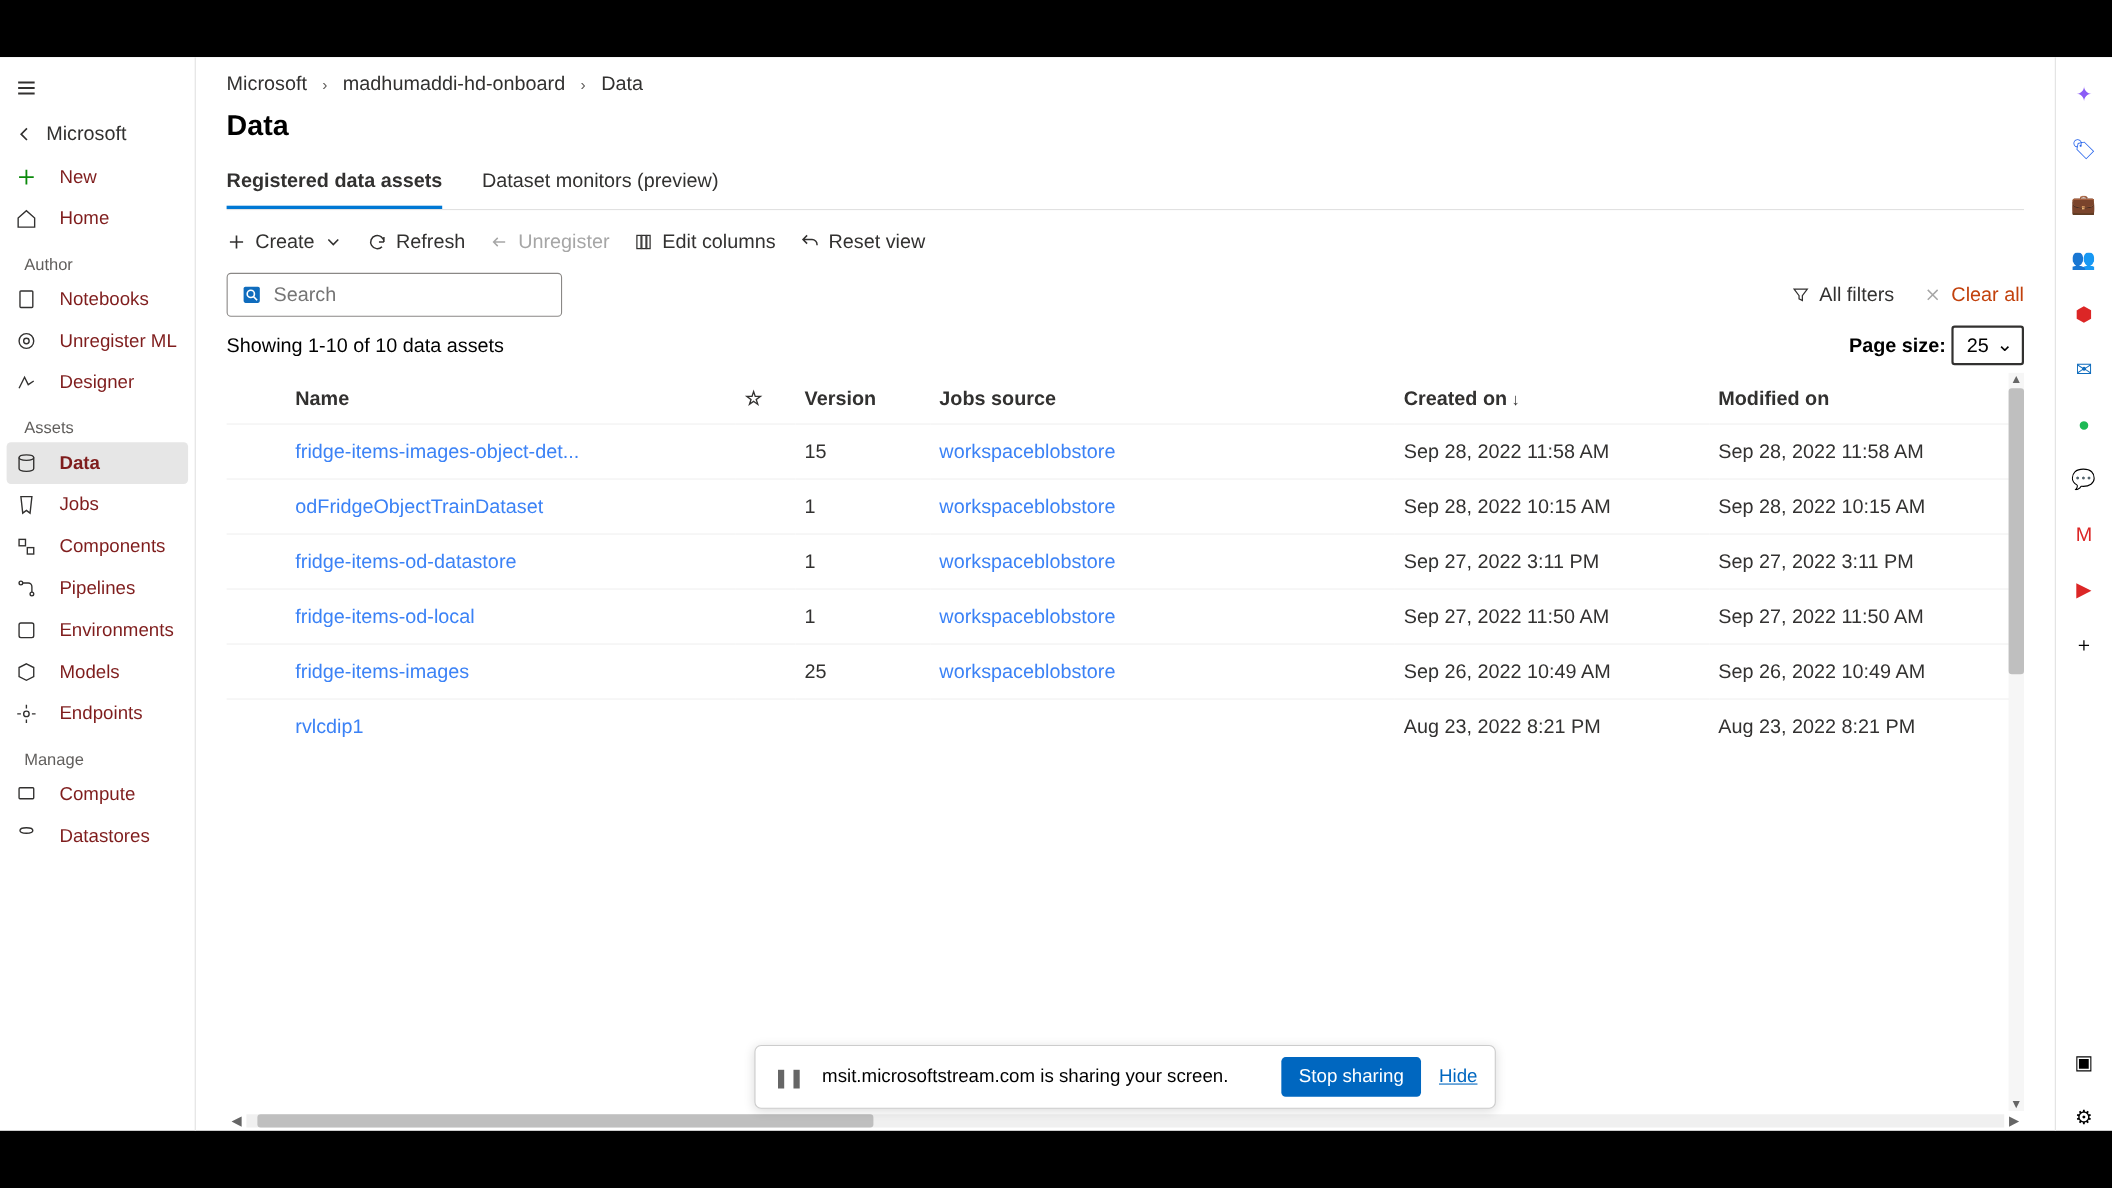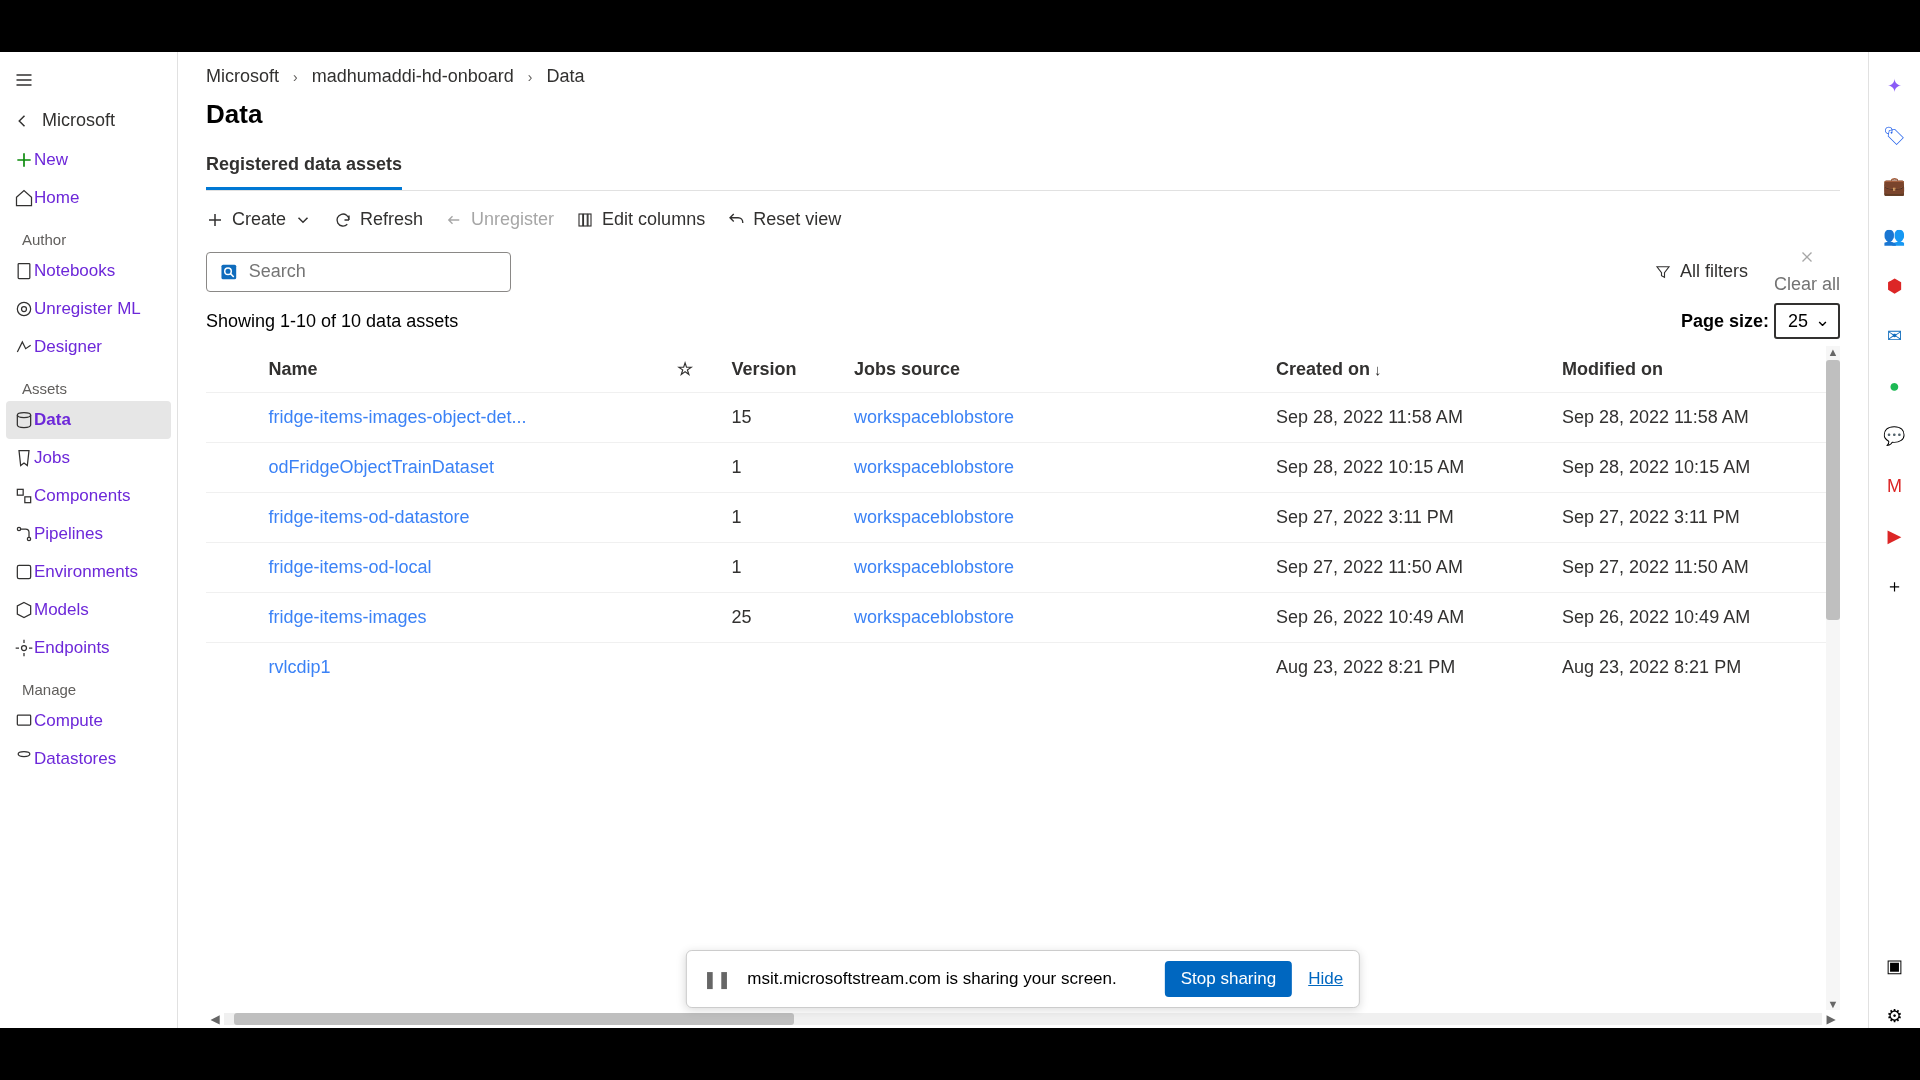--- a/index.html
+++ b/index.html
@@ -5,42 +5,42 @@
 * { box-sizing: border-box; margin: 0; padding: 0; font-family: "Segoe UI", Arial, sans-serif; }
 html, body { width: 1920px; height: 1080px; overflow: hidden; }
 .letterbox-top, .letterbox-bottom { background: #000; width: 100%; }
 .letterbox-top { height: 52px; }
 .letterbox-bottom { height: 52px; }
 .app { display: flex; height: 976px; background: #fff; }
 .sidebar { width: 178px; border-right: 1px solid #e1e1e1; display: flex; flex-direction: column; padding-top: 12px; }
 .hamburger { padding: 6px 14px; }
 .hamburger svg { width: 20px; height: 20px; }
 .workspace-row { display: flex; align-items: center; padding: 10px 14px; gap: 10px; font-size: 18px; color: #323130; }
-.nav-item { display: flex; align-items: center; padding: 9px 14px; gap: 0; font-size: 17px; color: #6d28d9; cursor: pointer; }
+.nav-item { display: flex; align-items: center; padding: 9px 14px; gap: 20px; font-size: 17px; color: #7f1d1d; cursor: pointer; }
 .nav-item.active { background: #e6e6e6; font-weight: 600; border-radius: 4px; margin: 0 6px; padding-left: 8px; }
 .nav-item svg { width: 20px; height: 20px; flex-shrink: 0; }
 .nav-group { font-size: 15px; color: #605e5c; padding: 14px 14px 4px 22px; }
 .new-btn svg { stroke: #0b8a0b; }
 .main { flex: 1; display: flex; flex-direction: column; padding: 14px 28px 0 28px; position: relative; }
 .breadcrumb { display: flex; align-items: center; gap: 14px; font-size: 18px; color: #323130; margin-bottom: 12px; }
 .breadcrumb a { color: #323130; text-decoration: none; }
 .breadcrumb .chev { color: #605e5c; font-size: 14px; }
 .page-title { font-size: 26px; font-weight: 700; margin-bottom: 18px; }
 .tabs { display: flex; gap: 36px; border-bottom: 1px solid #e1e1e1; margin-bottom: 18px; }
 .tab { padding: 6px 0 12px 0; font-size: 18px; color: #323130; cursor: pointer; }
 .tab.active { font-weight: 700; border-bottom: 3px solid #0078d4; }
 .toolbar { display: flex; align-items: center; gap: 22px; margin-bottom: 18px; font-size: 18px; }
 .tbtn { display: flex; align-items: center; gap: 8px; cursor: pointer; color: #323130; }
 .tbtn.disabled { color: #a6a6a6; }
 .tbtn svg { width: 18px; height: 18px; }
 .search-filter-row { display: flex; align-items: center; justify-content: space-between; margin-bottom: 16px; }
 .search-box { display: flex; align-items: center; gap: 10px; border: 1px solid #8a8886; border-radius: 4px; padding: 8px 12px; width: 305px; }
 .search-box input { border: 0; outline: 0; font-size: 18px; width: 100%; color: #605e5c; }
 .filters { display: flex; align-items: center; gap: 26px; font-size: 18px; color: #323130; }
-.filters .cl { color: #737373; flex-direction: column; }
+.filters .cl { color: #c2410c; }
 .count-row { display: flex; justify-content: space-between; align-items: center; font-size: 18px; margin-bottom: 14px; }
 .page-size-sel { border: 2px solid #323130; border-radius: 3px; padding: 6px 30px 6px 12px; font-size: 18px; position: relative; }
 .page-size-sel::after { content: "⌄"; position: absolute; right: 8px; top: 4px; }
 .table { width: 100%; border-collapse: collapse; font-size: 18px; }
 .table th { text-align: left; font-weight: 600; padding: 12px 8px; color: #323130; }
 .table td { padding: 14px 8px; border-top: 1px solid #f0f0f0; color: #323130; }
 .table td.link a { color: #3b82f6; text-decoration: none; }
 .col-checkbox { width: 40px; }
 .col-star { width: 40px; text-align: center; }
 .col-name { width: 300px; }
@@ -180,20 +180,21 @@
     <div class="breadcrumb">
       <a href="#">Microsoft</a>
       <span class="chev">›</span>
       <a href="#">madhumaddi-hd-onboard</a>
       <span class="chev">›</span>
       <span>Data</span>
     </div>
     <div class="page-title">Data</div>
     <div class="tabs">
       <div class="tab active">Registered data assets</div>
+      <div class="tab">Dataset monitors (preview)</div>
     </div>
     <div class="toolbar">
       <div class="tbtn">
         <svg viewBox="0 0 24 24">
             <path d="M12 4v16M4 12h16" stroke="#323130" stroke-width="2" fill="none"></path>
           </svg>
         <span>Create</span>
         <svg viewBox="0 0 24 24" width="14" height="14">
             <path d="M6 9l6 6 6-6" stroke="#323130" stroke-width="2" fill="none"></path>
           </svg>

